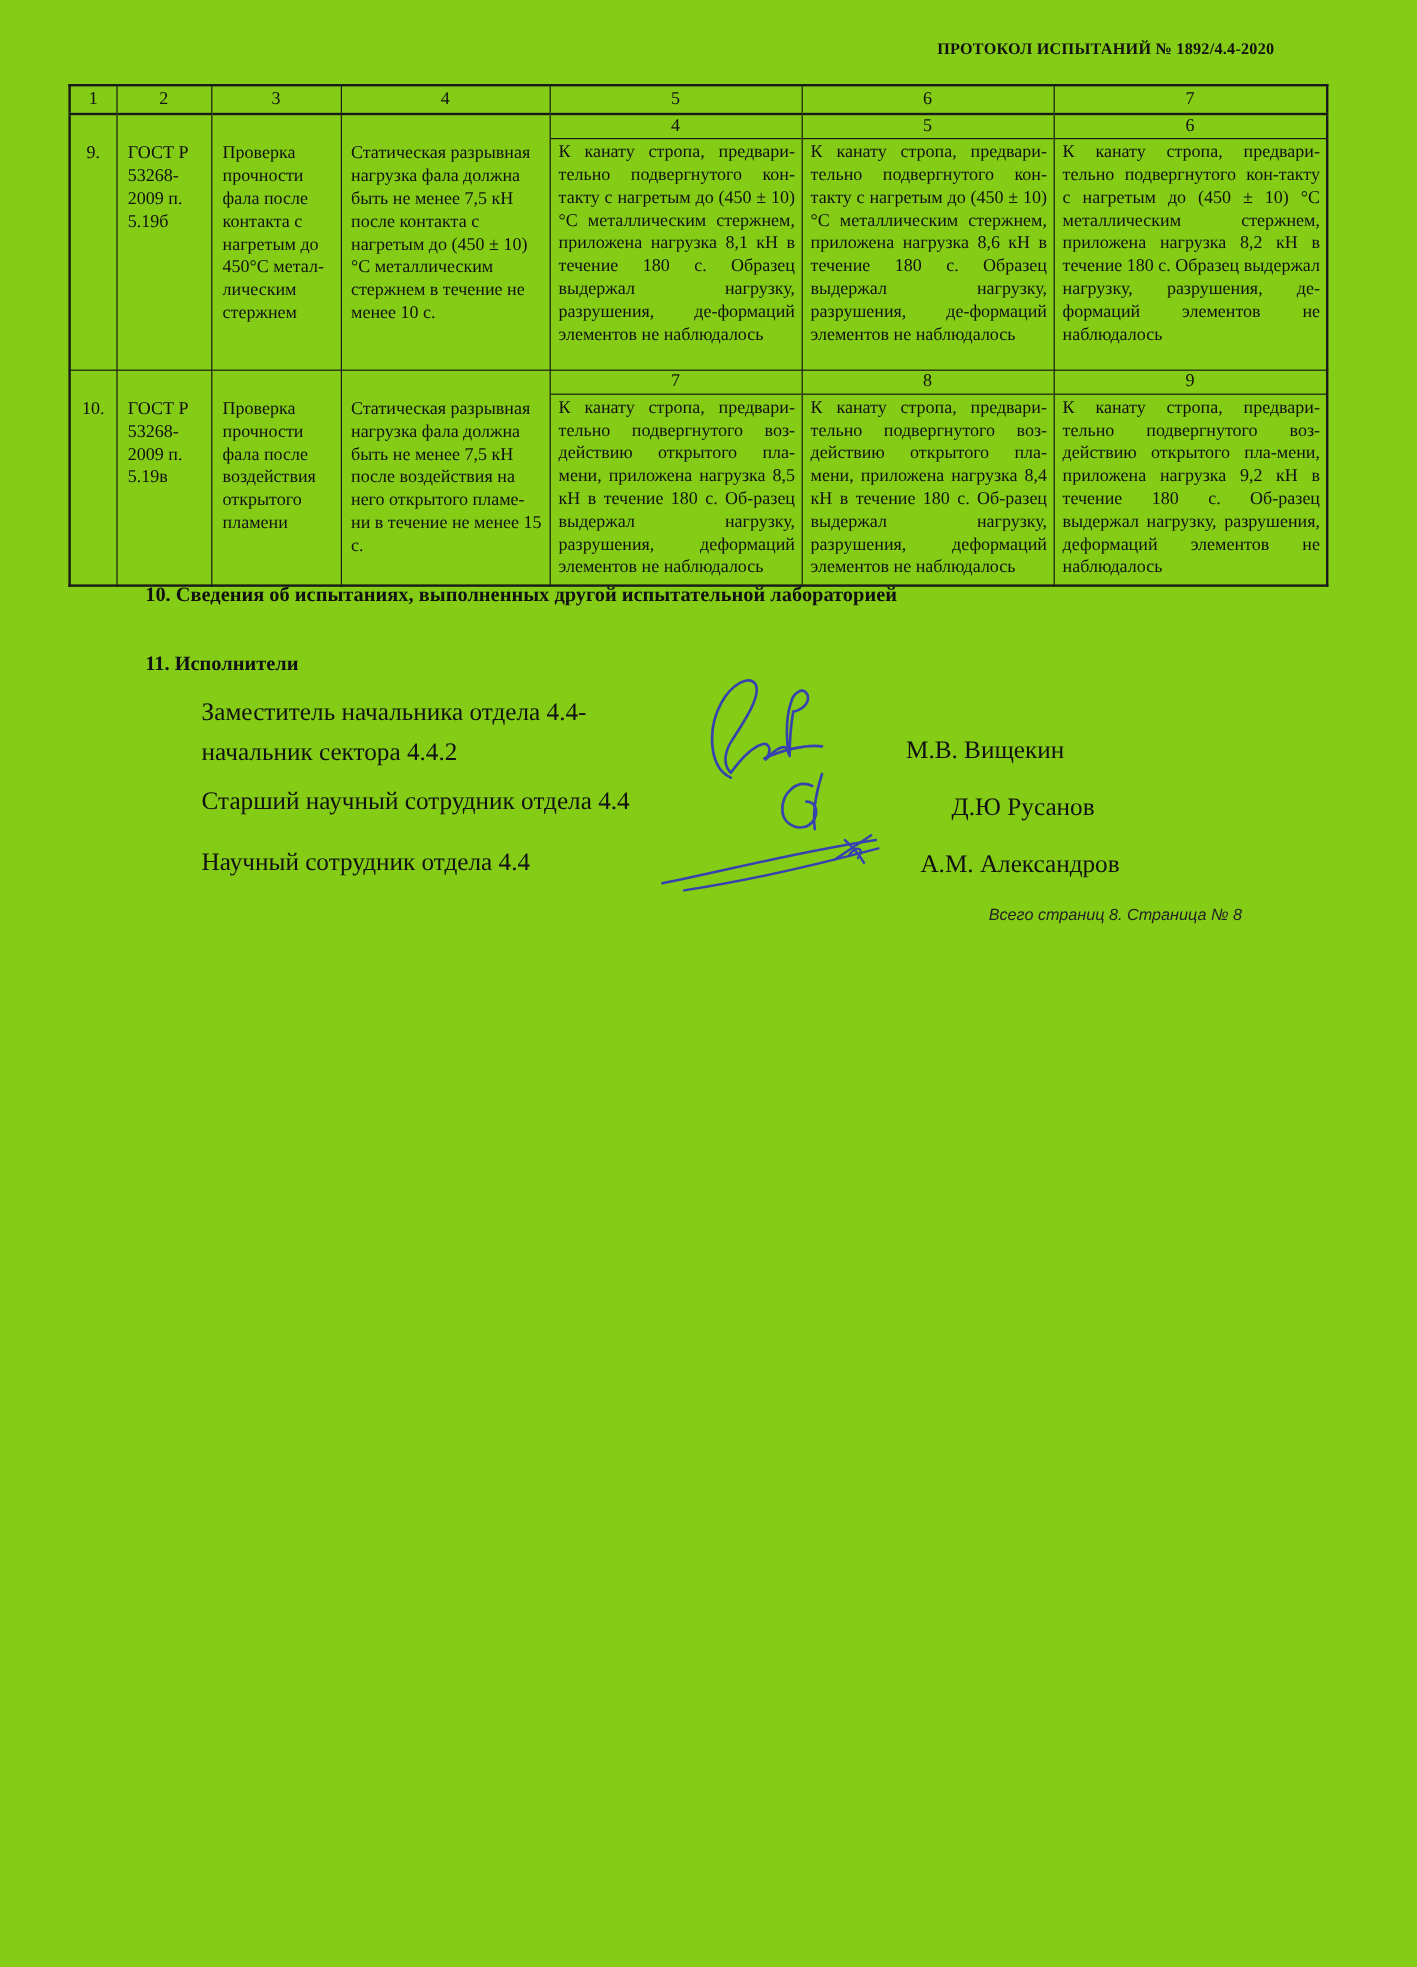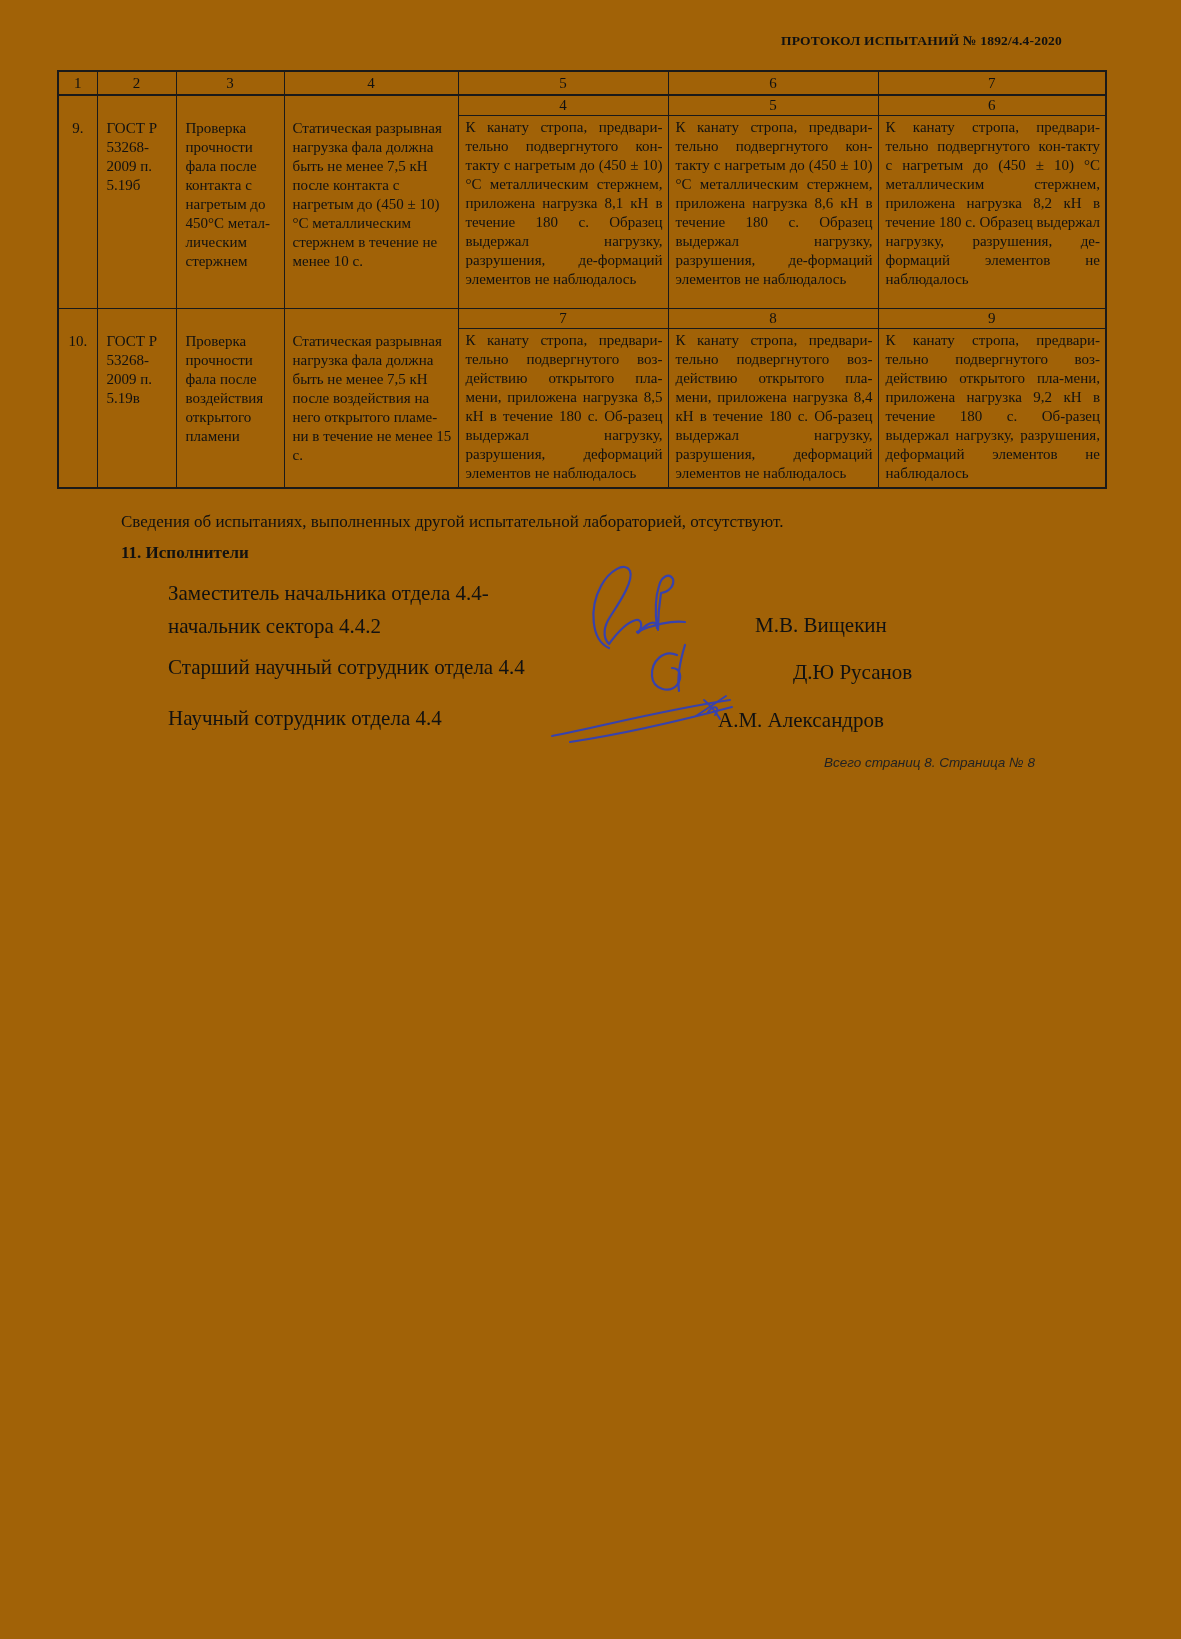--- a/index.html
+++ b/index.html
@@ -1,17 +1,17 @@
 <!DOCTYPE html>
 <html><head>
 <meta charset="utf-8">
 <style>
   html,body{margin:0;padding:0;background:#e8e8e8;}
   .page{
-    position:relative;width:1181px;height:1639px;background:#a16207;
+    position:relative;width:1181px;height:1639px;background:#84cc16;
     margin:0 auto;font-family:"Liberation Serif","DejaVu Serif",serif;color:#111;
     overflow:hidden;
   }
   .doc-header{
     position:absolute;top:33px;right:119px;
     font-size:13.5px;font-weight:bold;letter-spacing:.2px;color:#111;
   }
   table.results-table{
     position:absolute;left:57px;top:70px;width:1048px;
     border-collapse:collapse;table-layout:fixed;
@@ -117,21 +117,21 @@
           <div class="res-text">К канату стропа, предвари-тельно подвергнутого воз-действию открытого пла-мени, приложена нагрузка 8,4 кН в течение 180 с. Об-разец выдержал нагрузку, разрушения, деформаций элементов не наблюдалось</div>
         </td>
         <td class="c-res">
           <div class="sample-no">9</div>
           <div class="res-text">К канату стропа, предвари-тельно подвергнутого воз-действию открытого пла-мени, приложена нагрузка 9,2 кН в течение 180 с. Об-разец выдержал нагрузку, разрушения, деформаций элементов не наблюдалось</div>
         </td>
       </tr>
     </tbody>
   </table>
 
-  <div class="sec-text" style="top:512px;">Сведения об испытаниях, выполненных другой испытательной лабораторией, отсутствуют.</div>
+  <div class="sec-heading" style="top:486px;">10. Сведения об испытаниях, выполненных другой испытательной лабораторией</div>
 
   <div class="sec-heading" style="top:543px;">11. Исполнители</div>
 
   <div class="role-line" style="left:168px;top:581px;">Заместитель начальника отдела 4.4-</div>
   <div class="role-line" style="left:168px;top:614px;">начальник сектора 4.4.2</div>
   <div class="sig" style="left:585px;top:560px;">
     <svg width="115" height="95" viewBox="0 0 115 95" fill="none" stroke="#3742ae" stroke-width="2.2" stroke-linecap="round" stroke-linejoin="round">
       <path d="M24,88 C6,80 4,48 16,26 C24,11 40,1 45,11 C49,21 34,43 25,57 C19,66 17,77 24,84 C32,73 42,62 51,60 C57,59 58,67 53,73 C59,67 65,61 70,63"></path>
       <path d="M72,68 C70,52 70,38 74,26 C76,17 84,12 88,19 C90,26 83,32 76,33 C74,45 73,57 73,70"></path>
       <path d="M52,72 C66,65 88,60 100,62"></path>
@@ -151,17 +151,17 @@
   <div class="role-line" style="left:168px;top:706px;">Научный сотрудник отдела 4.4</div>
   <div class="sig" style="left:548px;top:692px;">
     <svg width="190" height="52" viewBox="0 0 190 52" fill="none" stroke="#3742ae" stroke-width="2" stroke-linecap="round" stroke-linejoin="round">
       <path d="M4,44 C55,34 115,18 182,8"></path>
       <path d="M22,50 C75,42 135,28 184,15"></path>
       <path d="M148,24 L178,4"></path>
       <path d="M156,8 C163,14 168,20 172,27"></path>
       <path d="M160,20 C166,12 173,15 167,23"></path>
     </svg>
   </div>
-  <div class="exec-name" style="left:718px;top:708px;">А.М. Александров</div>
+  <div class="exec-name" style="left:767px;top:708px;">А.М. Александров</div>
 
   <div class="page-footer">Всего страниц 8. Страница № 8</div>
 
 </div>
 
 </body></html>

